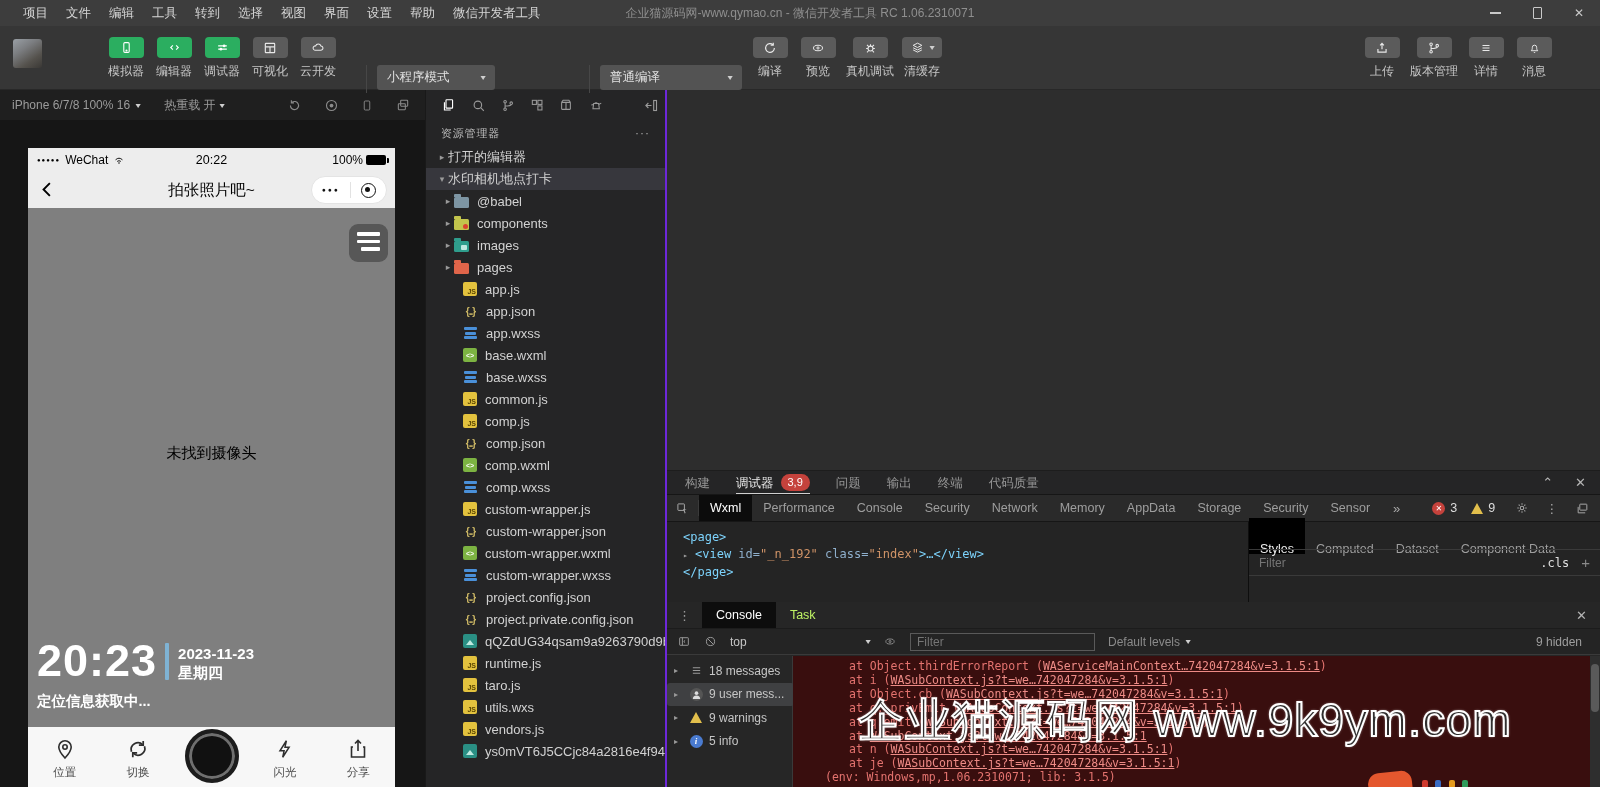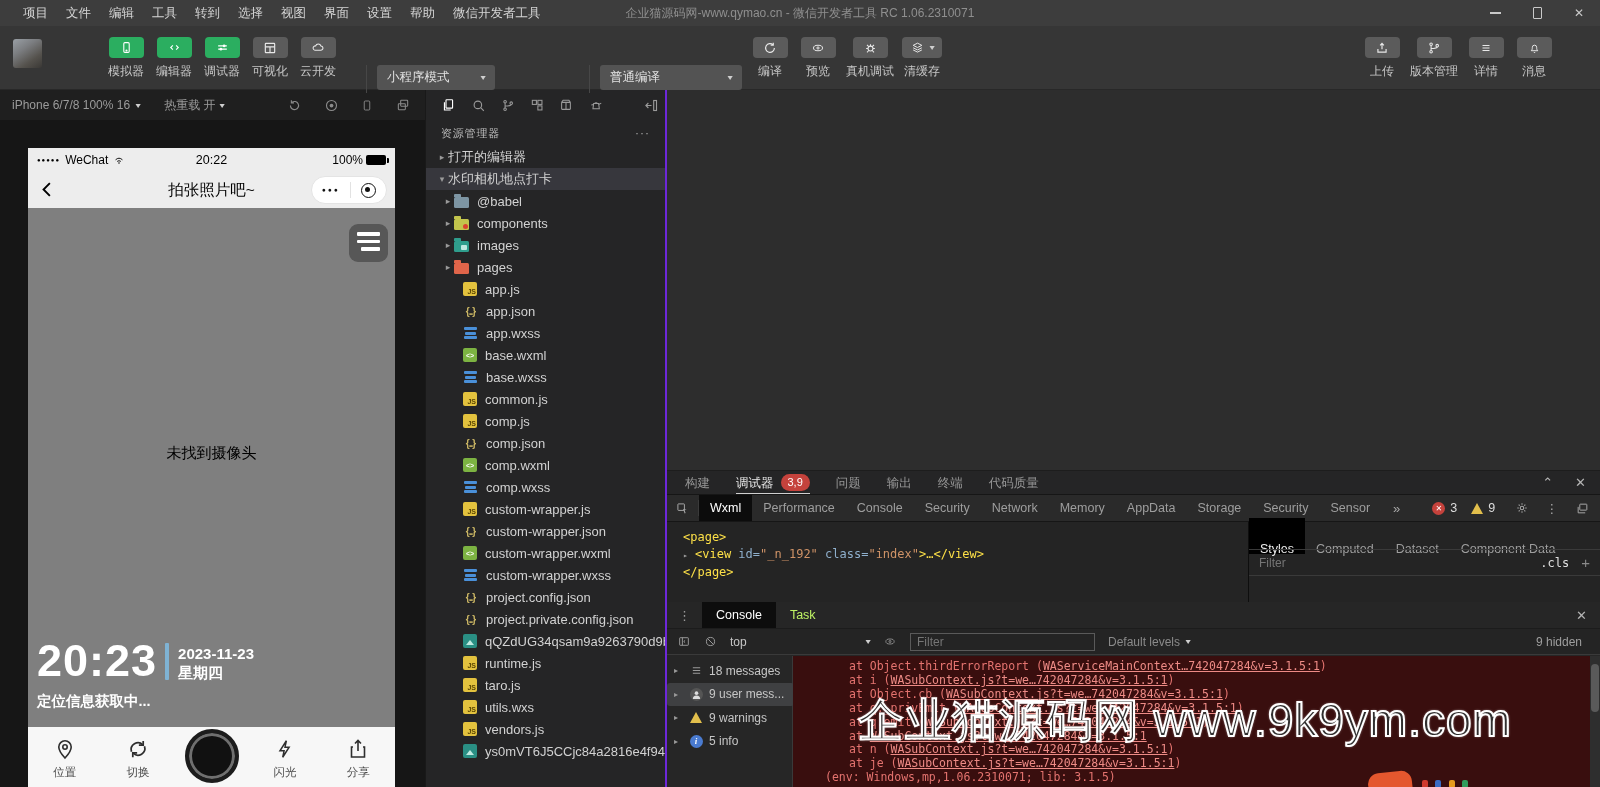--- a/index.html
+++ b/index.html
@@ -108,21 +108,21 @@
 .vt.active{background:#0c0c0c;color:#fff}
 .ovf{padding:0 12px;font-size:13px;color:#a9a9a9}
 .errwarn{display:flex;align-items:center;gap:5px;margin-left:20px;color:#ddd}
 .errdot{width:13px;height:13px;border-radius:50%;background:#c5423c;color:#fff;font-size:8px;display:flex;align-items:center;justify-content:center}
 .warntri{width:0;height:0;border-left:6.5px solid transparent;border-right:6.5px solid transparent;border-bottom:11px solid #e2bf4c;margin-left:9px}
 .devt-icons{position:absolute;right:10px;display:flex;gap:17px;align-items:center;color:#a9a9a9}
 .devcontent{position:absolute;top:431px;left:0;right:0;height:81px;display:flex}
 .wxmlpane{flex:1;background:#242424;font-family:"DejaVu Sans Mono","Liberation Mono",monospace;font-size:12px;line-height:17px;padding:7px 0 0 16px;border-top:1px solid #161616}
 .gut{display:inline-block;width:12px;font-size:8px;color:#9a9a9a;margin-left:-12px}
 .cl2{padding-left:12px}
-.tg{color:#fde047}.an{color:#8fb0cd}.av{color:#cf9367}
+.tg{color:#7dd3fc}.an{color:#8fb0cd}.av{color:#cf9367}
 .stylespane{width:352px;background:#242424;border-left:1px solid #0e0e0e;border-top:1px solid #161616;display:flex;flex-direction:column}
 .sttabs{height:27px;display:flex;align-items:center;font-size:12.5px;color:#9e9e9e}
 .stt{padding:18px 11px;height:27px;line-height:27px;white-space:nowrap}
 .stt.active{background:#000;color:#eee}
 .stfilter{height:27px;border-top:1px solid #3a3a3a;border-bottom:1px solid #3a3a3a;display:flex;align-items:center;padding:0 10px}
 .stfin{background:transparent;border:none;color:#bbb;font-size:12px;outline:none;flex:1;font-family:inherit}
 .cls{font-family:"DejaVu Sans Mono",monospace;font-size:12px;color:#e0e0e0}
 .plus{color:#8a8a8a;font-size:15px;margin-left:12px}
 
 .consolepanel{position:absolute;top:512px;left:0;right:0;bottom:0;background:#262626}

